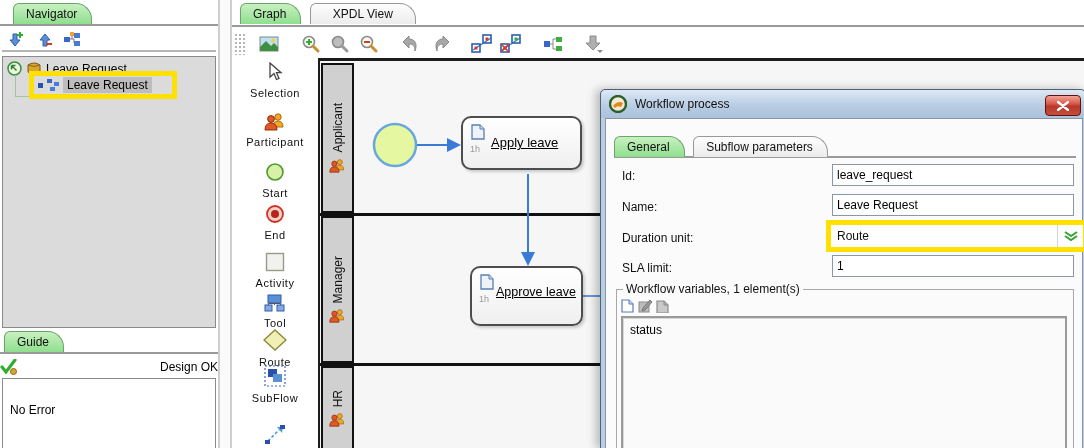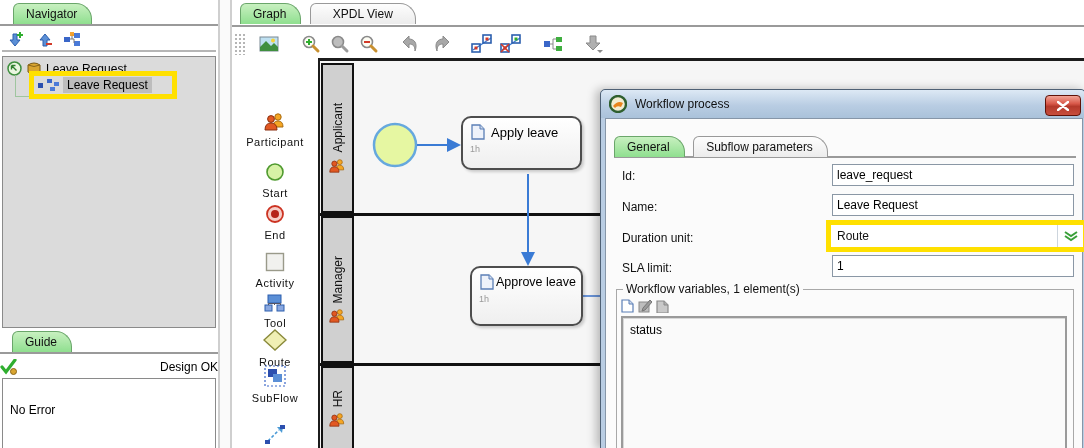--- a/index.html
+++ b/index.html
@@ -24,21 +24,21 @@
               align-items:center; justify-content:center; cursor:pointer; }
   .tree { position:absolute; left:2px; top:56px; width:214px; height:272px;
           background:#dbdbdb; border:1px solid #8a8a8a; font-size:12px; }
   .tree-row { position:absolute; display:flex; align-items:center; gap:4px; white-space:nowrap; }
   .tree-connector { position:absolute; left:12px; top:18px; width:24px; height:22px;
                     border-left:1px solid #9fc59f; border-bottom:1px solid #9fc59f; }
   .sel-box { position:absolute; left:26px; top:14px; width:148px; height:28px;
              border:5px solid #ffe000; display:flex; align-items:center; gap:4px; padding-left:4px; }
   .sel-label { background:#bdbdbd; padding:1px 4px; font-size:12px; }
   .bullet { width:5px; height:5px; background:#2a4fae; }
-  .guide-tabstrip { left:0; top:330px; width:218px; height:24px; padding-left:12px; }
+  .guide-tabstrip { left:0; top:330px; width:218px; height:24px; padding-left:4px; }
   .design-ok { position:absolute; left:0; top:358px; width:218px; height:18px;
                display:flex; align-items:center; justify-content:space-between; gap:6px; font-size:12px; }
   .error-box { position:absolute; left:2px; top:378px; width:214px; height:72px;
                background:#fff; border:1px solid #8a8a8a; font-size:12px; padding:24px 0 0 7px; }
 
   
   .divider { position:absolute; left:218px; top:0; width:14px; height:448px;
              background:#fafafa; border-left:2px solid #cfcfcf; border-right:2px solid #cfcfcf; }
 
   
@@ -60,21 +60,21 @@
 
   
   .canvas { position:absolute; left:86px; top:58px; width:766px; height:390px;
             background:#f6f6f6; border-top:3px solid #1c1c1c; border-left:2px solid #1c1c1c; }
   .lane-sep { position:absolute; left:0; width:766px; height:3px; background:#111; }
   .lane-head { position:absolute; left:1px; width:33px; background:#d0d0d0; border:2px solid #111;
                display:flex; flex-direction:column; align-items:center; justify-content:center; gap:6px; }
   .lane-head span { writing-mode:vertical-rl; transform:rotate(180deg); font-size:12px; color:#111; }
   .node { position:absolute; width:121px; height:54px; border:2px solid #4d4d4d; border-radius:10px;
           background:linear-gradient(#ffffff,#efefef); box-shadow:2px 2px 3px rgba(0,0,0,.18); }
-  .node .nlabel { position:absolute; left:28px; top:7px; font-size:13px; color:#000; }
+  .node .nlabel { position:absolute; left:28px; top:17px; font-size:13px; color:#000;text-decoration:underline; }
   .node .ndur { position:absolute; left:7px; top:26px; font-size:9px; color:#9a9a9a; }
   .node .nicon { position:absolute; left:8px; top:6px; }
 
   
   .dialog { position:absolute; left:600px; top:89px; width:486px; height:360px;
             background:#b9cde3; border:1px solid #4f6175; border-radius:5px 5px 0 0;
             box-shadow:-4px 0 10px rgba(0,0,0,.25); }
   .dlg-title { position:absolute; left:0; top:0; width:100%; height:28px; display:flex;
                align-items:center; gap:8px; padding-left:8px;
                background:linear-gradient(#dde9f5,#b9cde3 55%,#aac2da); border-radius:5px 5px 0 0; }
@@ -265,20 +265,26 @@
       </button>
       <div class="spacer"></div>
       <button class="tb-btn">
         <svg width="20" height="20" viewBox="0 0 20 20">
           <path d="M5 2h6v7h4l-7 7-7-7h4z" fill="#b0b0b0" stroke="#8a8a8a"></path>
           <path d="M12 16l3 3 3-3z" fill="#8a8a8a"></path>
         </svg>
       </button>
     </div>
 
+    <div class="palette-item" style="top:62px;">
+      <svg width="18" height="20" viewBox="0 0 18 20">
+        <path d="M4 1v14l4-3.5 2.5 6 2.5-1-2.5-5.8H15z" fill="#fff" stroke="#444" stroke-width="1.3"></path>
+      </svg>
+      <span>Selection</span>
+    </div>
     <div class="palette-item" style="top:113px;">
       <svg width="22" height="18" viewBox="0 0 22 18">
         <circle cx="14" cy="4" r="3.2" fill="#f5a623" stroke="#a86a10"></circle>
         <path d="M9 14q0-6 5-6t5 6z" fill="#f5a623" stroke="#a86a10"></path>
         <circle cx="7" cy="6" r="3.4" fill="#e25822" stroke="#8a2f10"></circle>
         <path d="M1 17q0-7 6-7t6 7z" fill="#e25822" stroke="#8a2f10"></path>
       </svg>
       <span>Participant</span>
     </div>
     <div class="palette-item" style="top:162px;">

